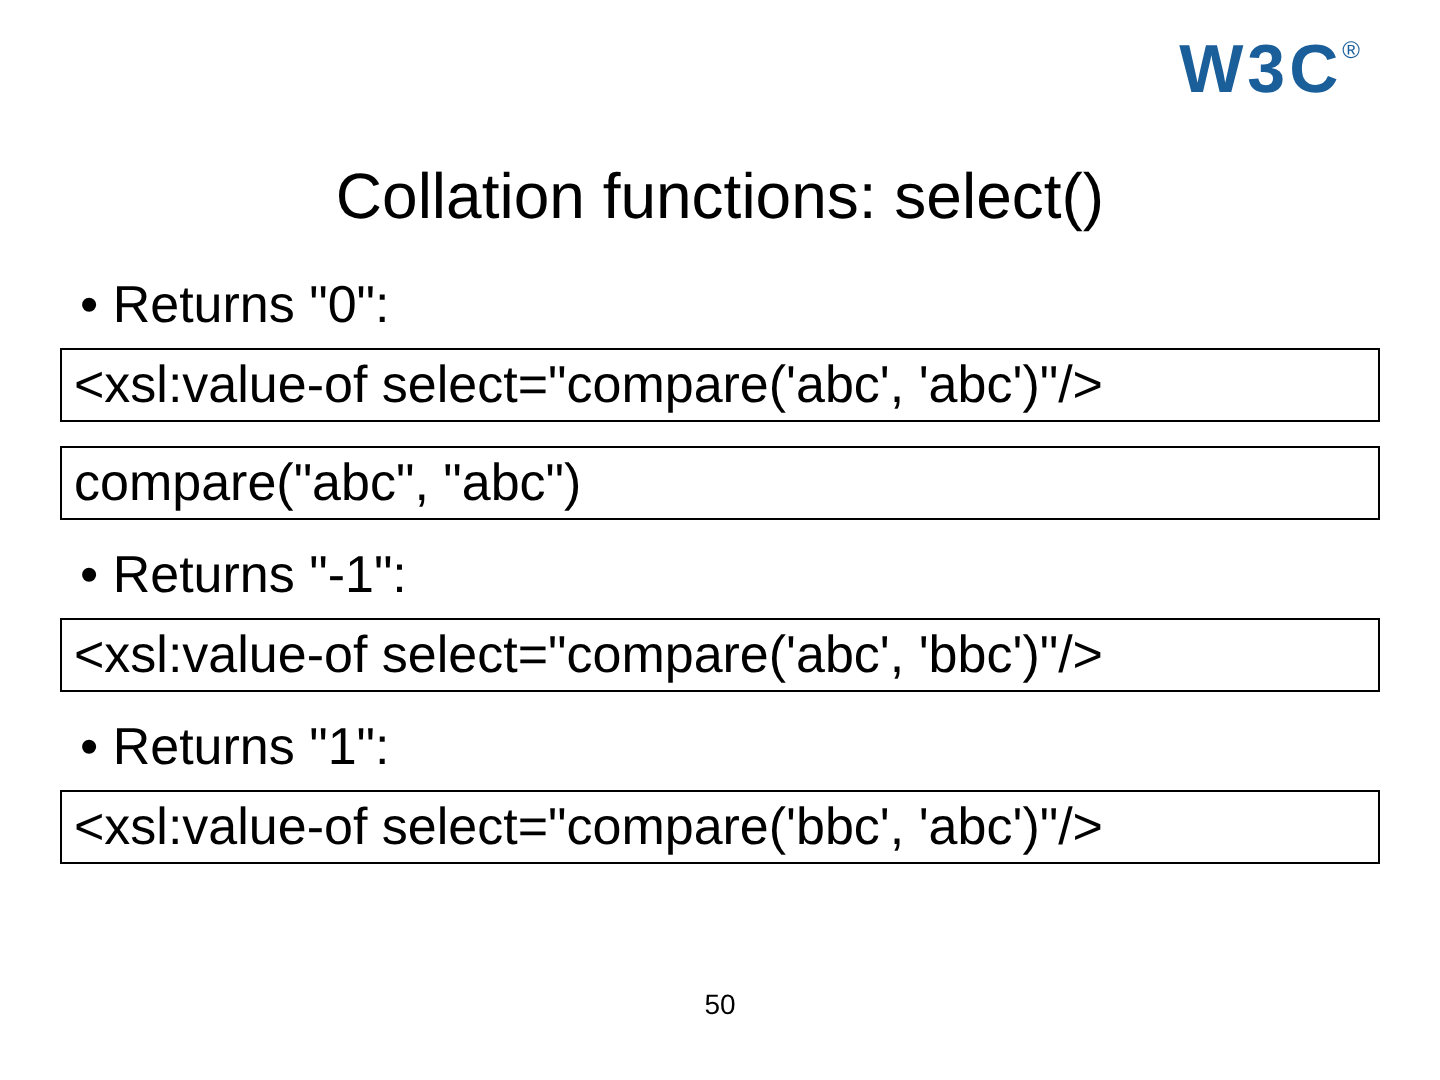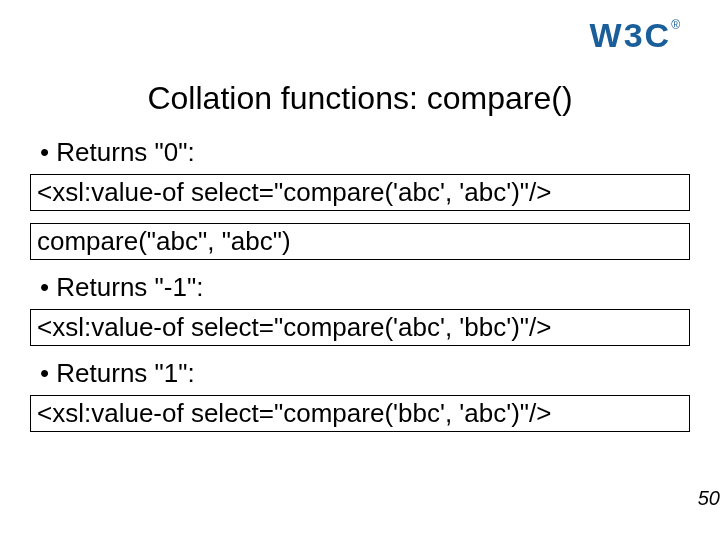--- a/index.html
+++ b/index.html
@@ -76,39 +76,38 @@
     padding: 2px 6px;
     margin: 4px 0 12px 0;
     background: #fff;
     font-family: Arial, Helvetica, sans-serif;
   }
   .pagenum {
     position: absolute;
     bottom: 30px;
     left: 0;
     right: 0;
-    text-align: right;
-    font-size: 20px;
-    font-style: italic;
+    text-align: center;
+    font-size: 14px;
   }
 </style>
 </head>
 <body>
 
 <div class="slide">
 
   <div class="logo">
     <span class="w">W</span>
       <span class="three">3</span>
       <span class="c">C</span>
       <span class="reg">®</span>
   </div>
 
   <div class="content">
-    <h1 class="title">Collation functions: compare()</h1>
+    <h1 class="title">Collation functions: select()</h1>
 
     <div class="bullet">Returns "0":</div>
     <div class="codebox">&lt;xsl:value-of select="compare('abc', 'abc')"/&gt;</div>
 
     <div class="codebox">compare("abc", "abc")</div>
 
     <div class="bullet">Returns "-1":</div>
     <div class="codebox">&lt;xsl:value-of select="compare('abc', 'bbc')"/&gt;</div>
 
     <div class="bullet">Returns "1":</div>

